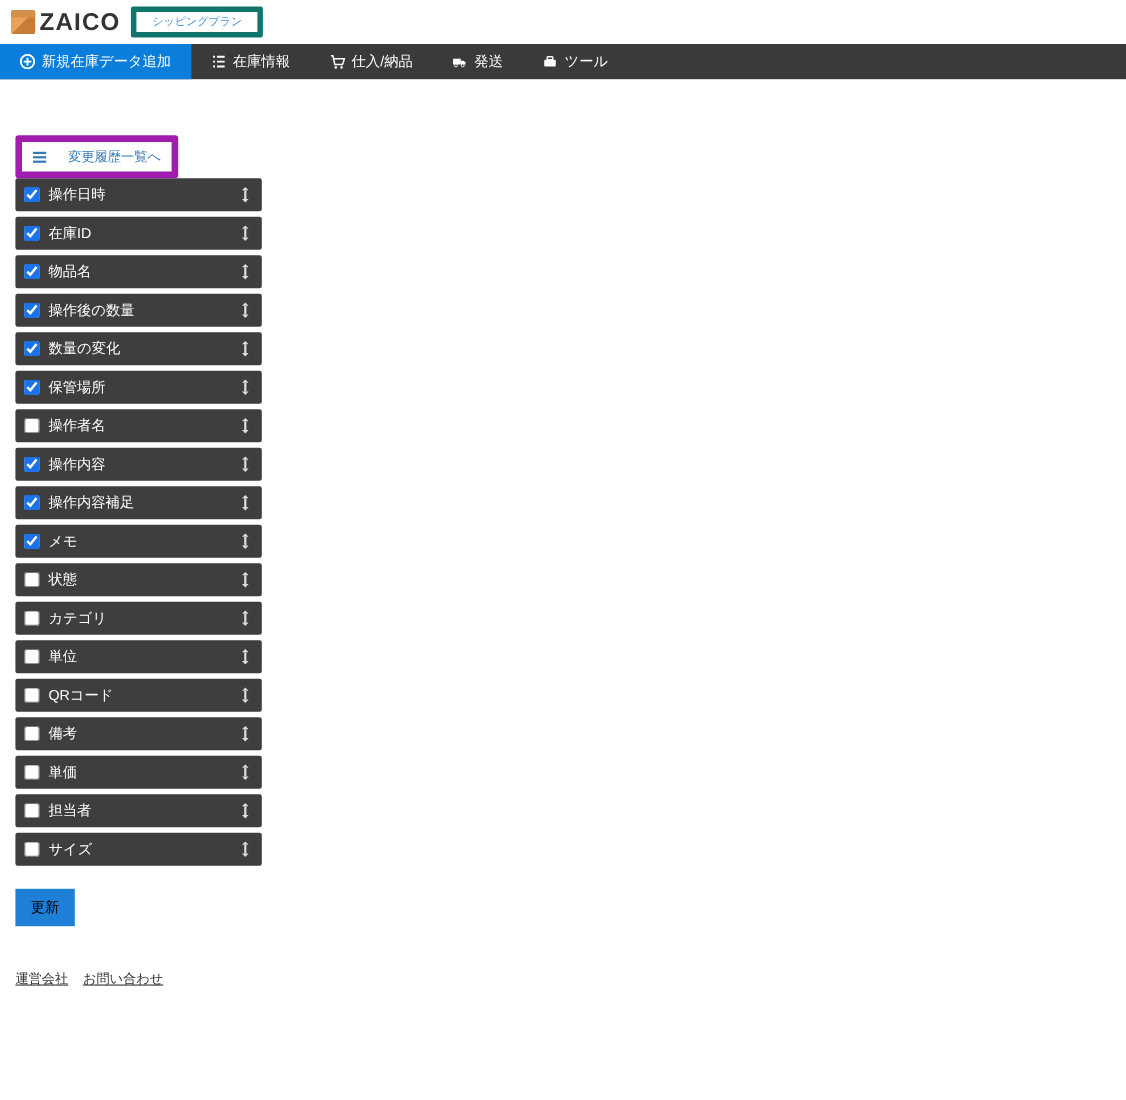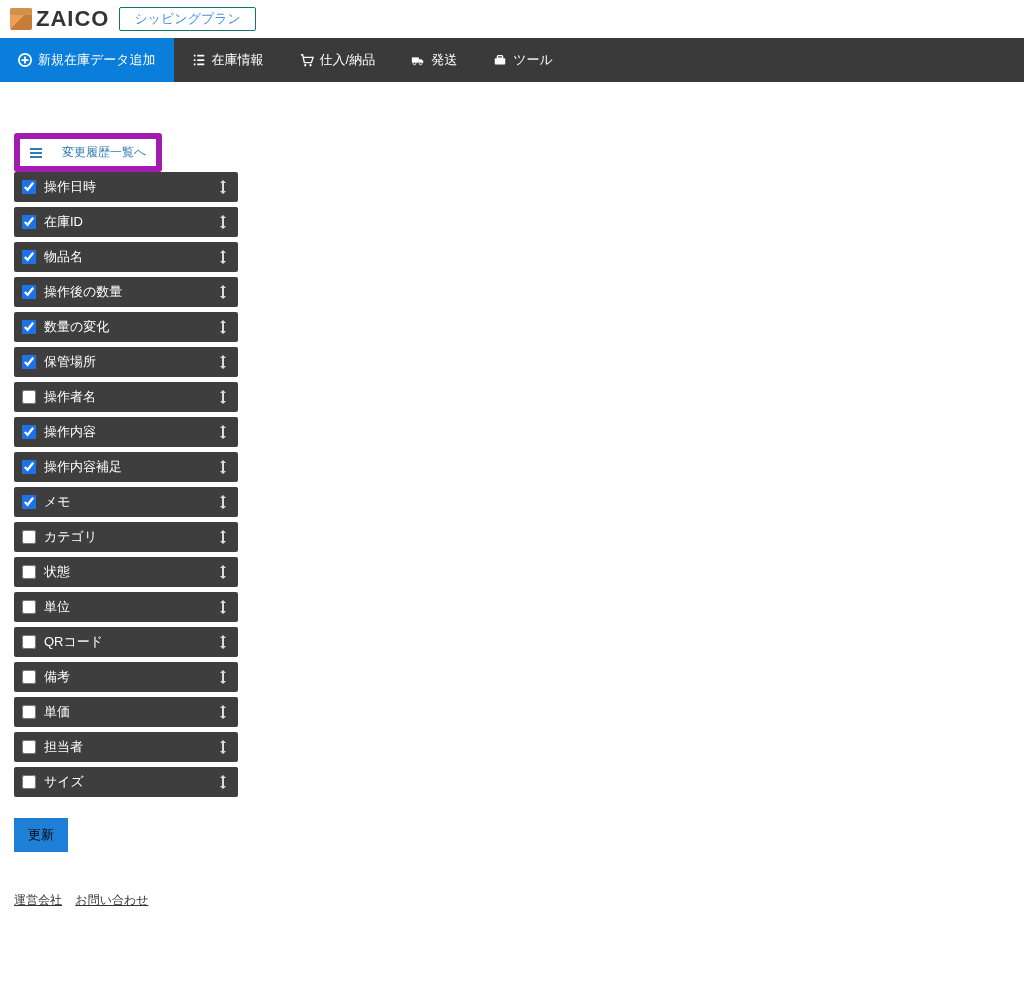--- a/index.html
+++ b/index.html
@@ -33,30 +33,30 @@
   }
   .logo-icon::before {
     content: "";
     position: absolute;
     top: 0; left: 0; right: 0;
     height: 7px;
     background: #d48f4a;
     border-radius: 2px 2px 0 0;
   }
   .plan-badge {
-    border: 1px solid #0f766e;
+    border: 5px solid #0f766e;
     color: #4a90d9;
-    font-size: 13px;
+    font-size: 10px;
     padding: 2px 14px;
     border-radius: 2px;
   }
   .navbar {
     background: #3a3a3a;
     display: flex;
-    height: 44px;
+    height: 32px;
   }
   .nav-item {
     display: flex;
     align-items: center;
     gap: 6px;
     padding: 0 18px;
     color: #fff;
     font-size: 13px;
     cursor: pointer;
     white-space: nowrap;
@@ -339,31 +339,31 @@
         <span class="field-label">メモ</span>
         <span class="drag-handle">
           <svg width="12" height="16" viewBox="0 0 12 16">
             <path d="M6 1l3 3H3zM6 15l-3-3h6z" fill="#ddd"></path>
             <rect x="5" y="4" width="2" height="8" fill="#ddd"></rect>
           </svg>
         </span>
       </div>
       <div class="field-row">
         <input type="checkbox" style="">
+        <span class="field-label">状態</span>
+        <span class="drag-handle">
+          <svg width="12" height="16" viewBox="0 0 12 16">
+            <path d="M6 1l3 3H3zM6 15l-3-3h6z" fill="#ddd"></path>
+            <rect x="5" y="4" width="2" height="8" fill="#ddd"></rect>
+          </svg>
+        </span>
+      </div>
+      <div class="field-row">
+        <input type="checkbox" style="">
         <span class="field-label">カテゴリ</span>
-        <span class="drag-handle">
-          <svg width="12" height="16" viewBox="0 0 12 16">
-            <path d="M6 1l3 3H3zM6 15l-3-3h6z" fill="#ddd"></path>
-            <rect x="5" y="4" width="2" height="8" fill="#ddd"></rect>
-          </svg>
-        </span>
-      </div>
-      <div class="field-row">
-        <input type="checkbox" style="">
-        <span class="field-label">状態</span>
         <span class="drag-handle">
           <svg width="12" height="16" viewBox="0 0 12 16">
             <path d="M6 1l3 3H3zM6 15l-3-3h6z" fill="#ddd"></path>
             <rect x="5" y="4" width="2" height="8" fill="#ddd"></rect>
           </svg>
         </span>
       </div>
       <div class="field-row">
         <input type="checkbox" style="">
         <span class="field-label">単位</span>

